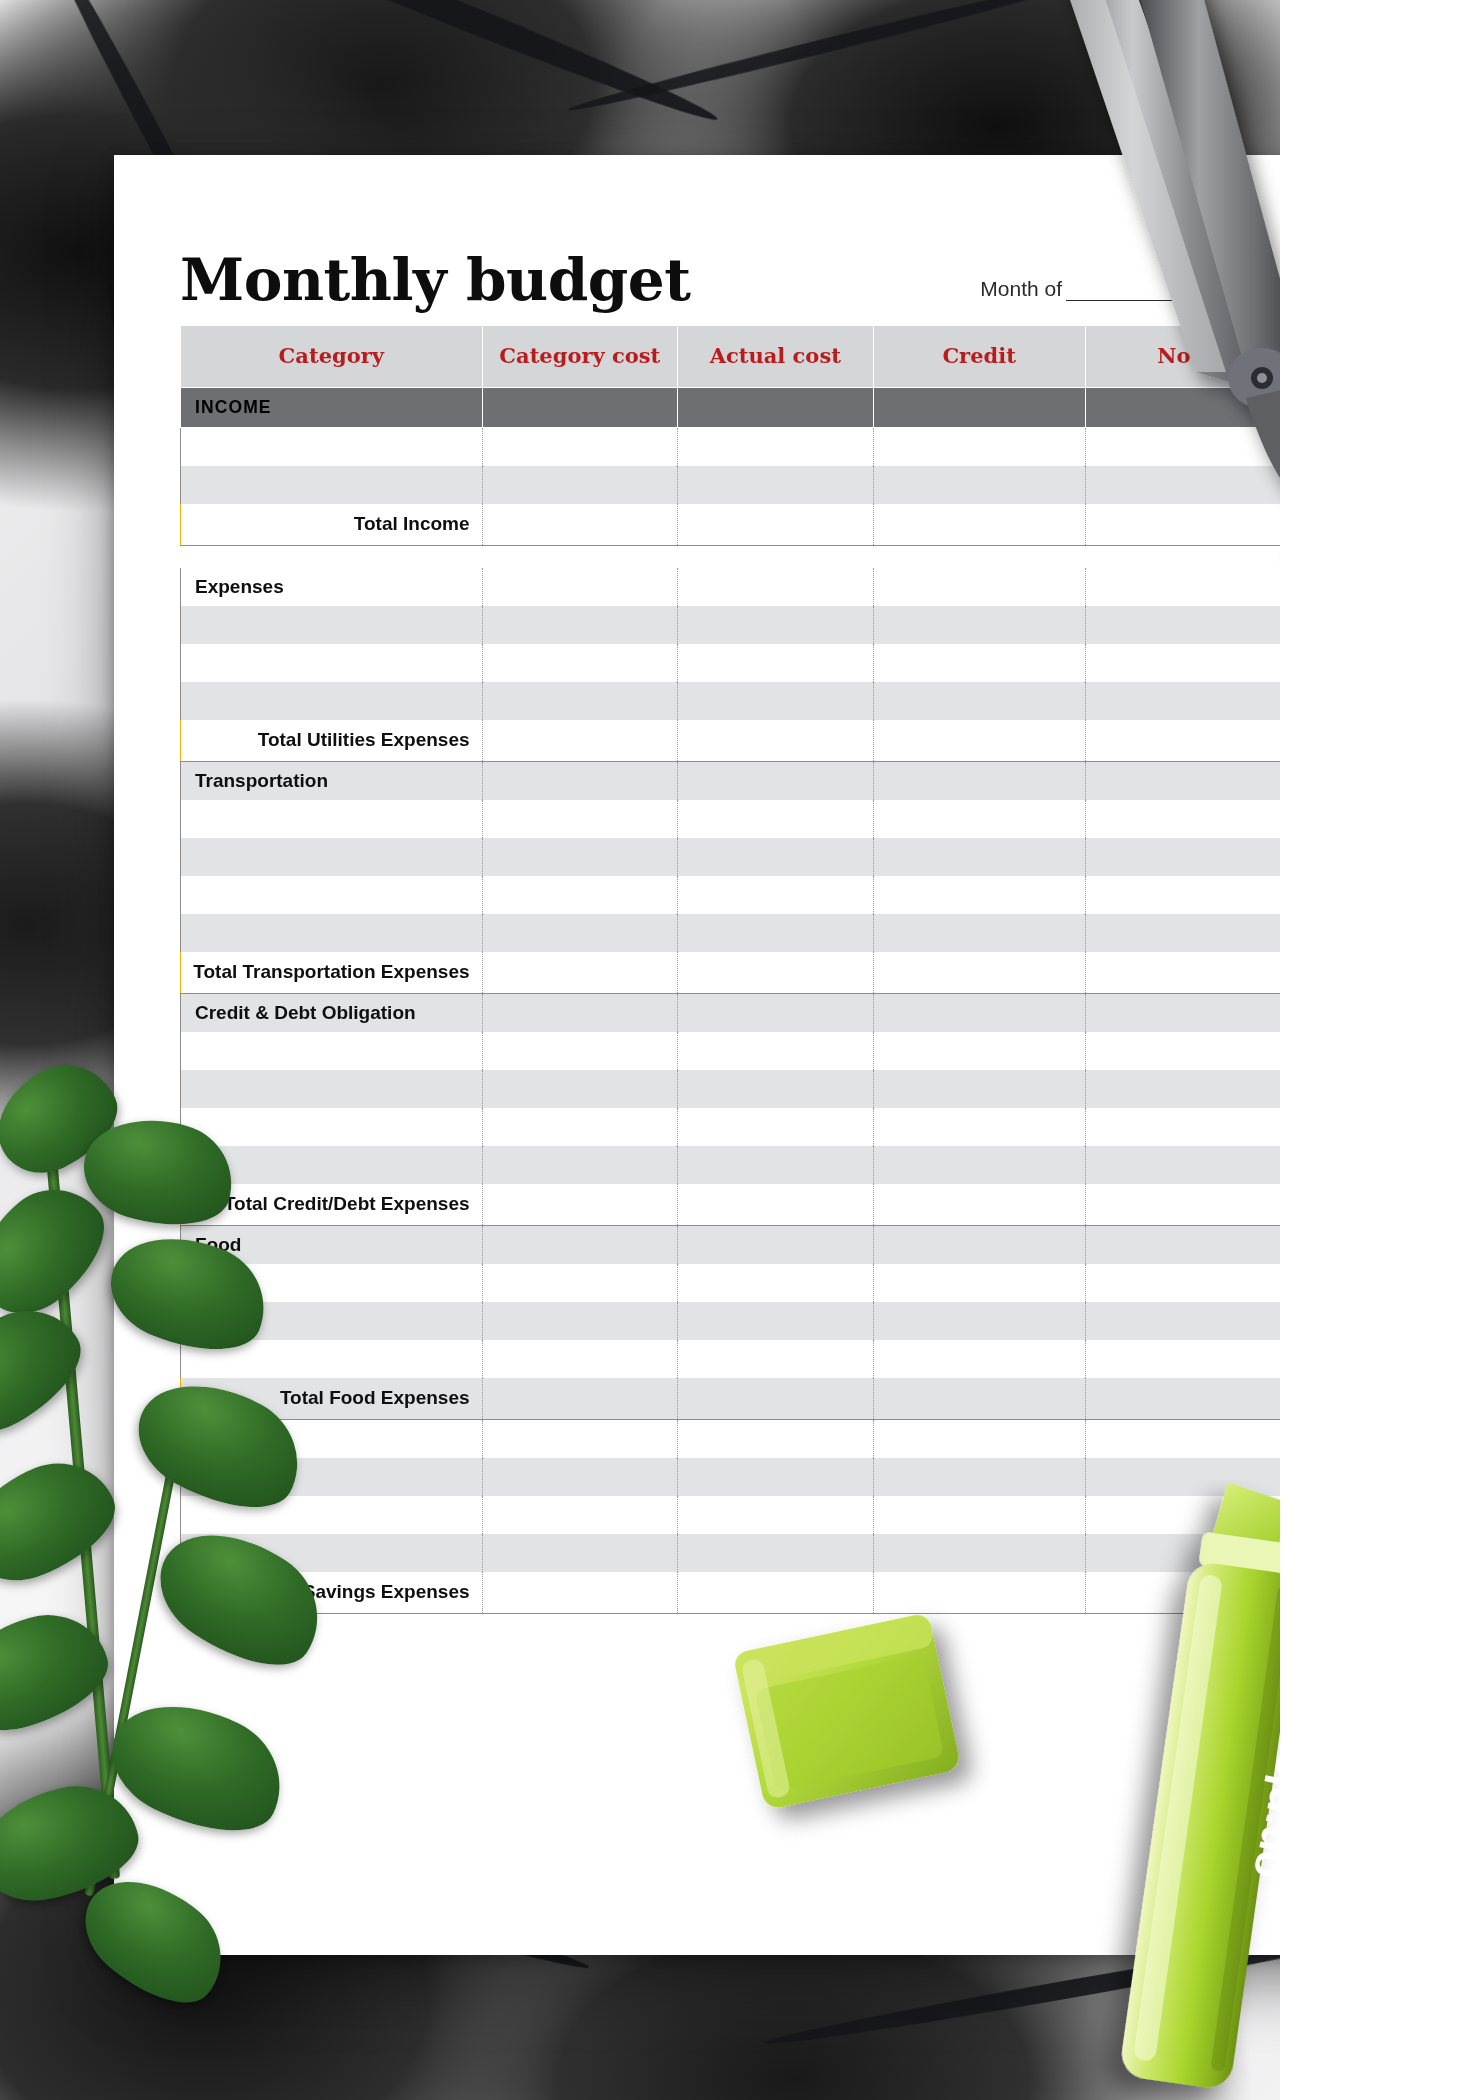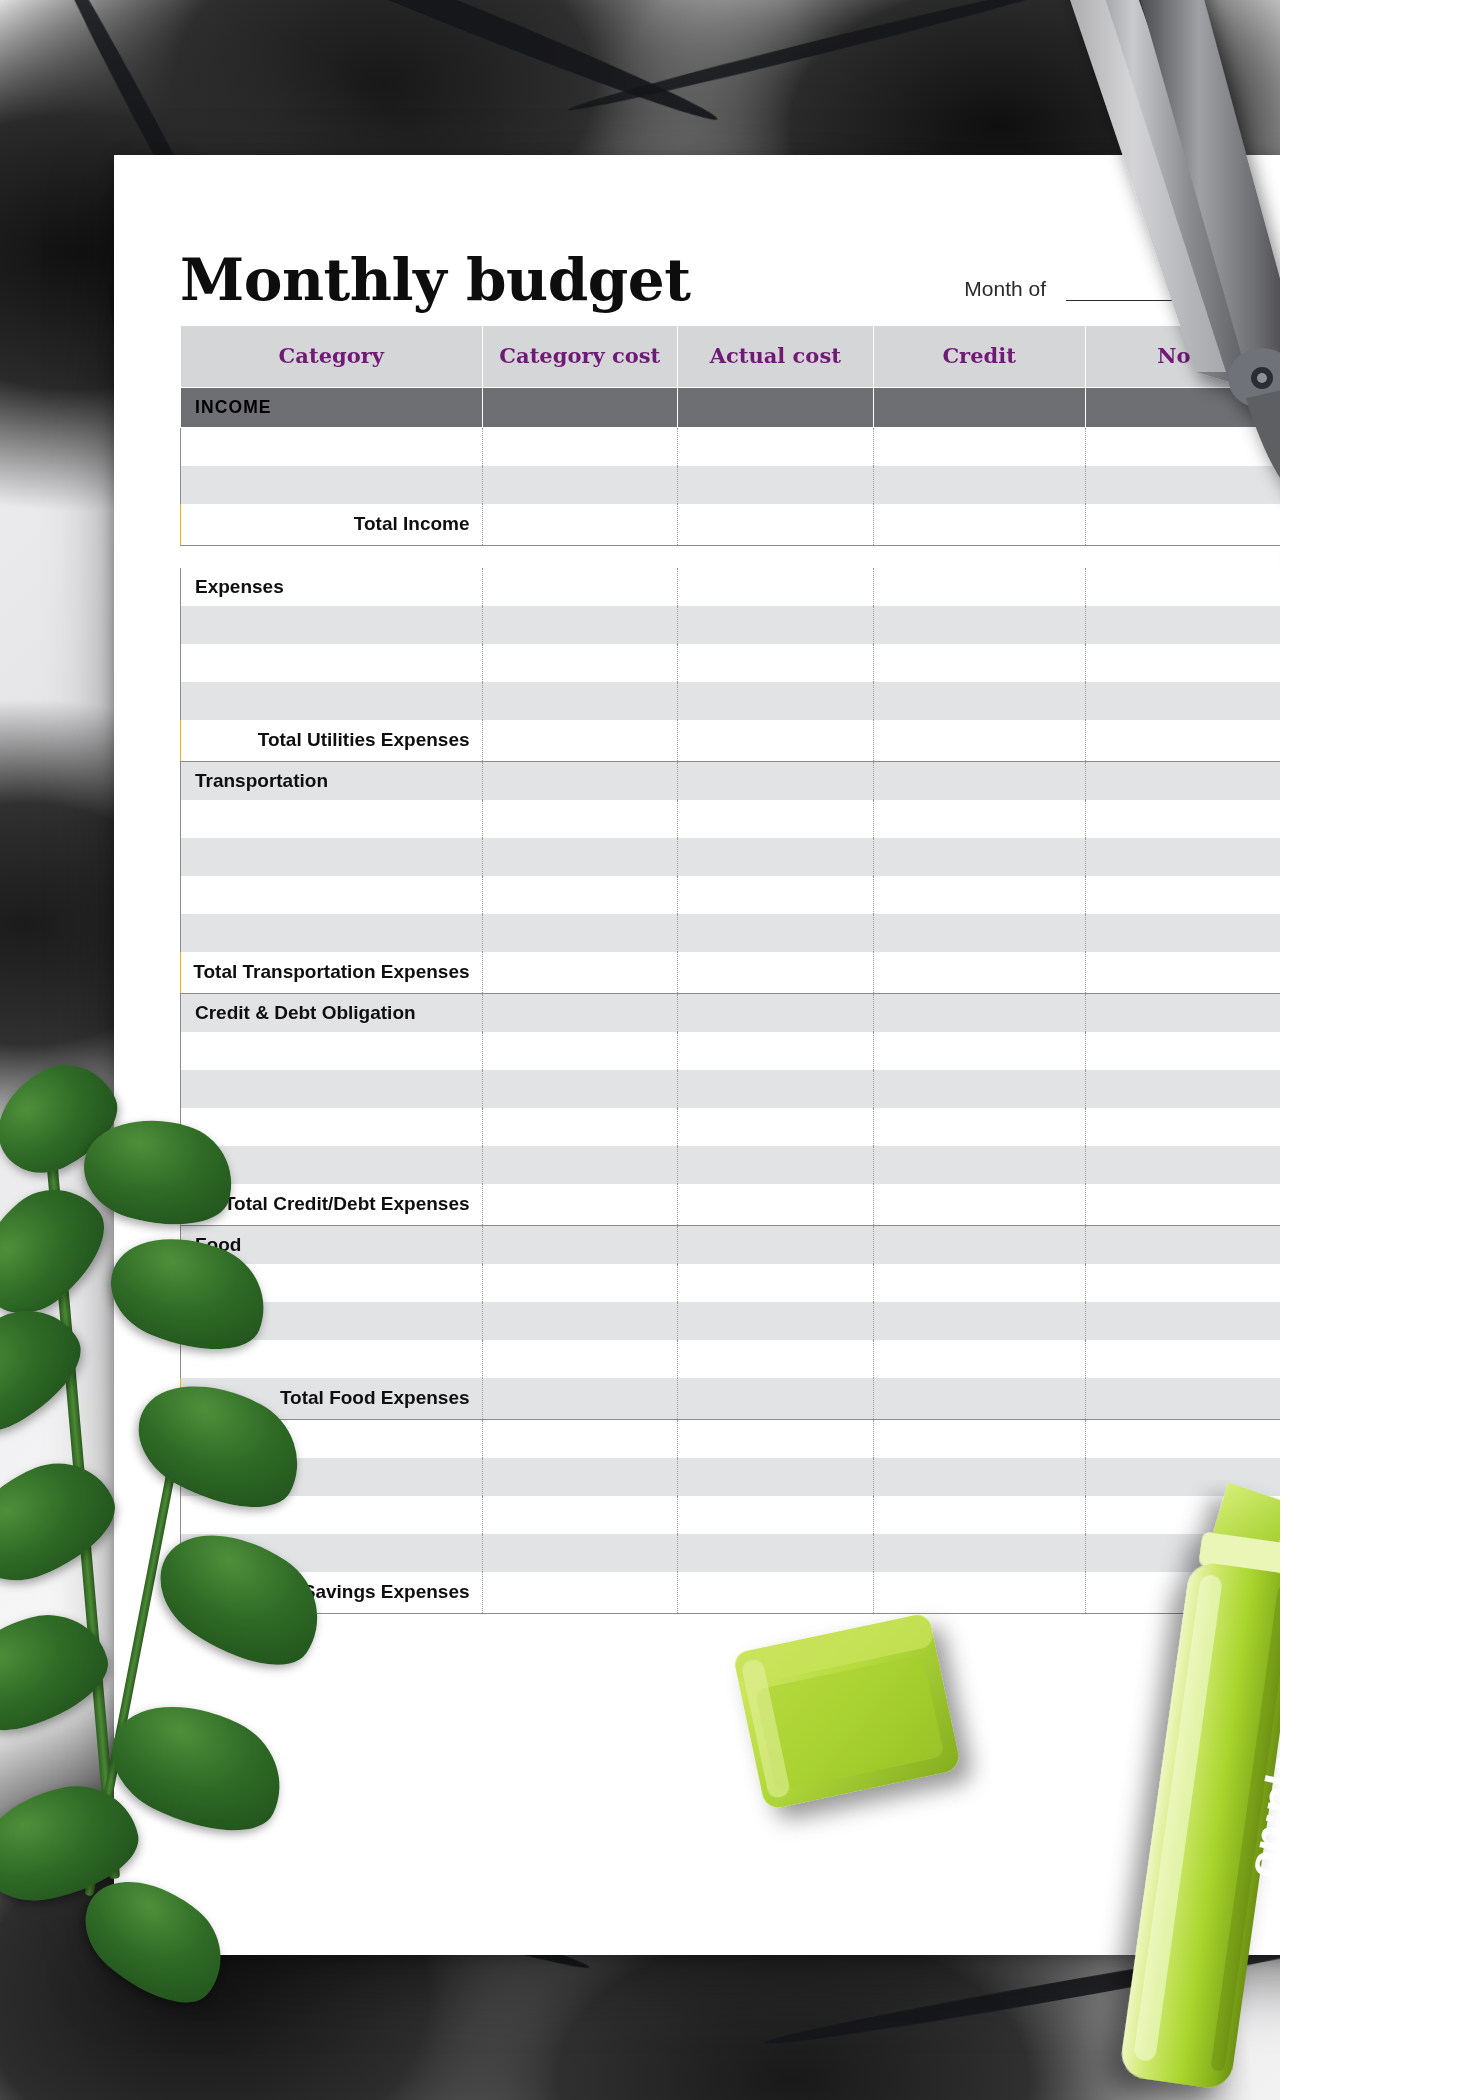--- a/index.html
+++ b/index.html
@@ -71,21 +71,21 @@
     font-weight: bold;
     font-size: 58px;
     letter-spacing: -0.5px;
     color: #0d0d0d;
     line-height: 1;
   }
   .month-wrap {
     margin-left: auto;
     display: flex;
     align-items: flex-end;
-    gap: 20px;
+    gap: 4px;
     padding-bottom: 8px;
     padding-right: 4px;
     text-align: center;
   }
   .month-label {
     font-size: 21px;
     color: #2a2a2a;
     font-family: "Liberation Sans", sans-serif;
   }
   .month-line {
@@ -105,21 +105,21 @@
   table.budget col.c-proj  { width: 17.5%; }
   table.budget col.c-act   { width: 17.5%; }
   table.budget col.c-bal   { width: 19.0%; }
   table.budget col.c-note  { width: 19.0%; }
 
   .hdr th {
     background: #d5d6d8;
     font-family: "DejaVu Serif", "Liberation Serif", serif;
     font-weight: bold;
     font-size: 21px;
-    color: #701a75;
+    color: #b91c1c;
     height: 62px;
     line-height: 1.05;
     text-align: center;
     border: 1px solid #ffffff;
   }
 
   .section-band td {
     background: #6d6f73;
     color: #000000;
     font-size: 17.5px;

